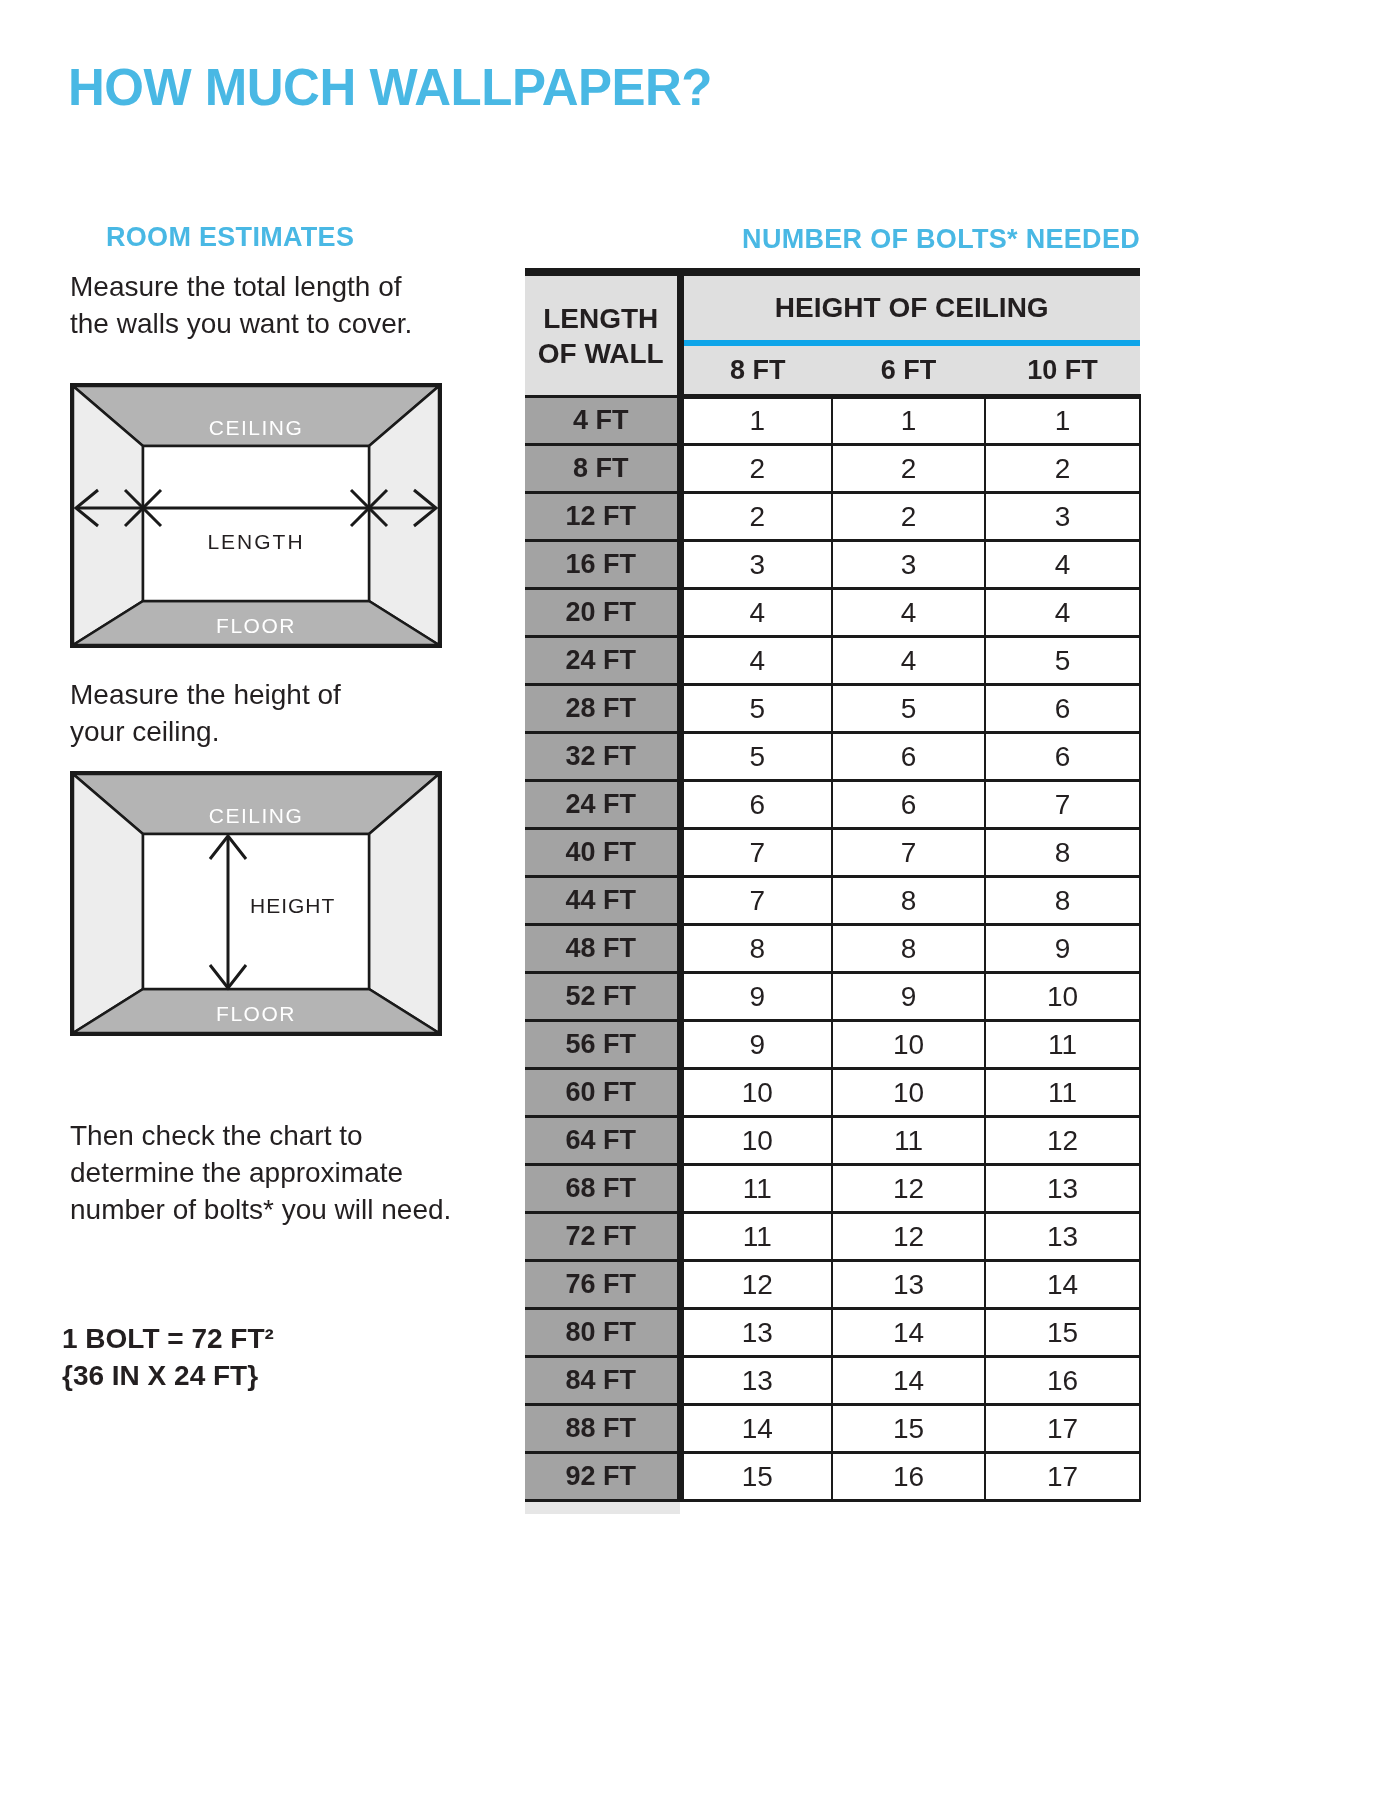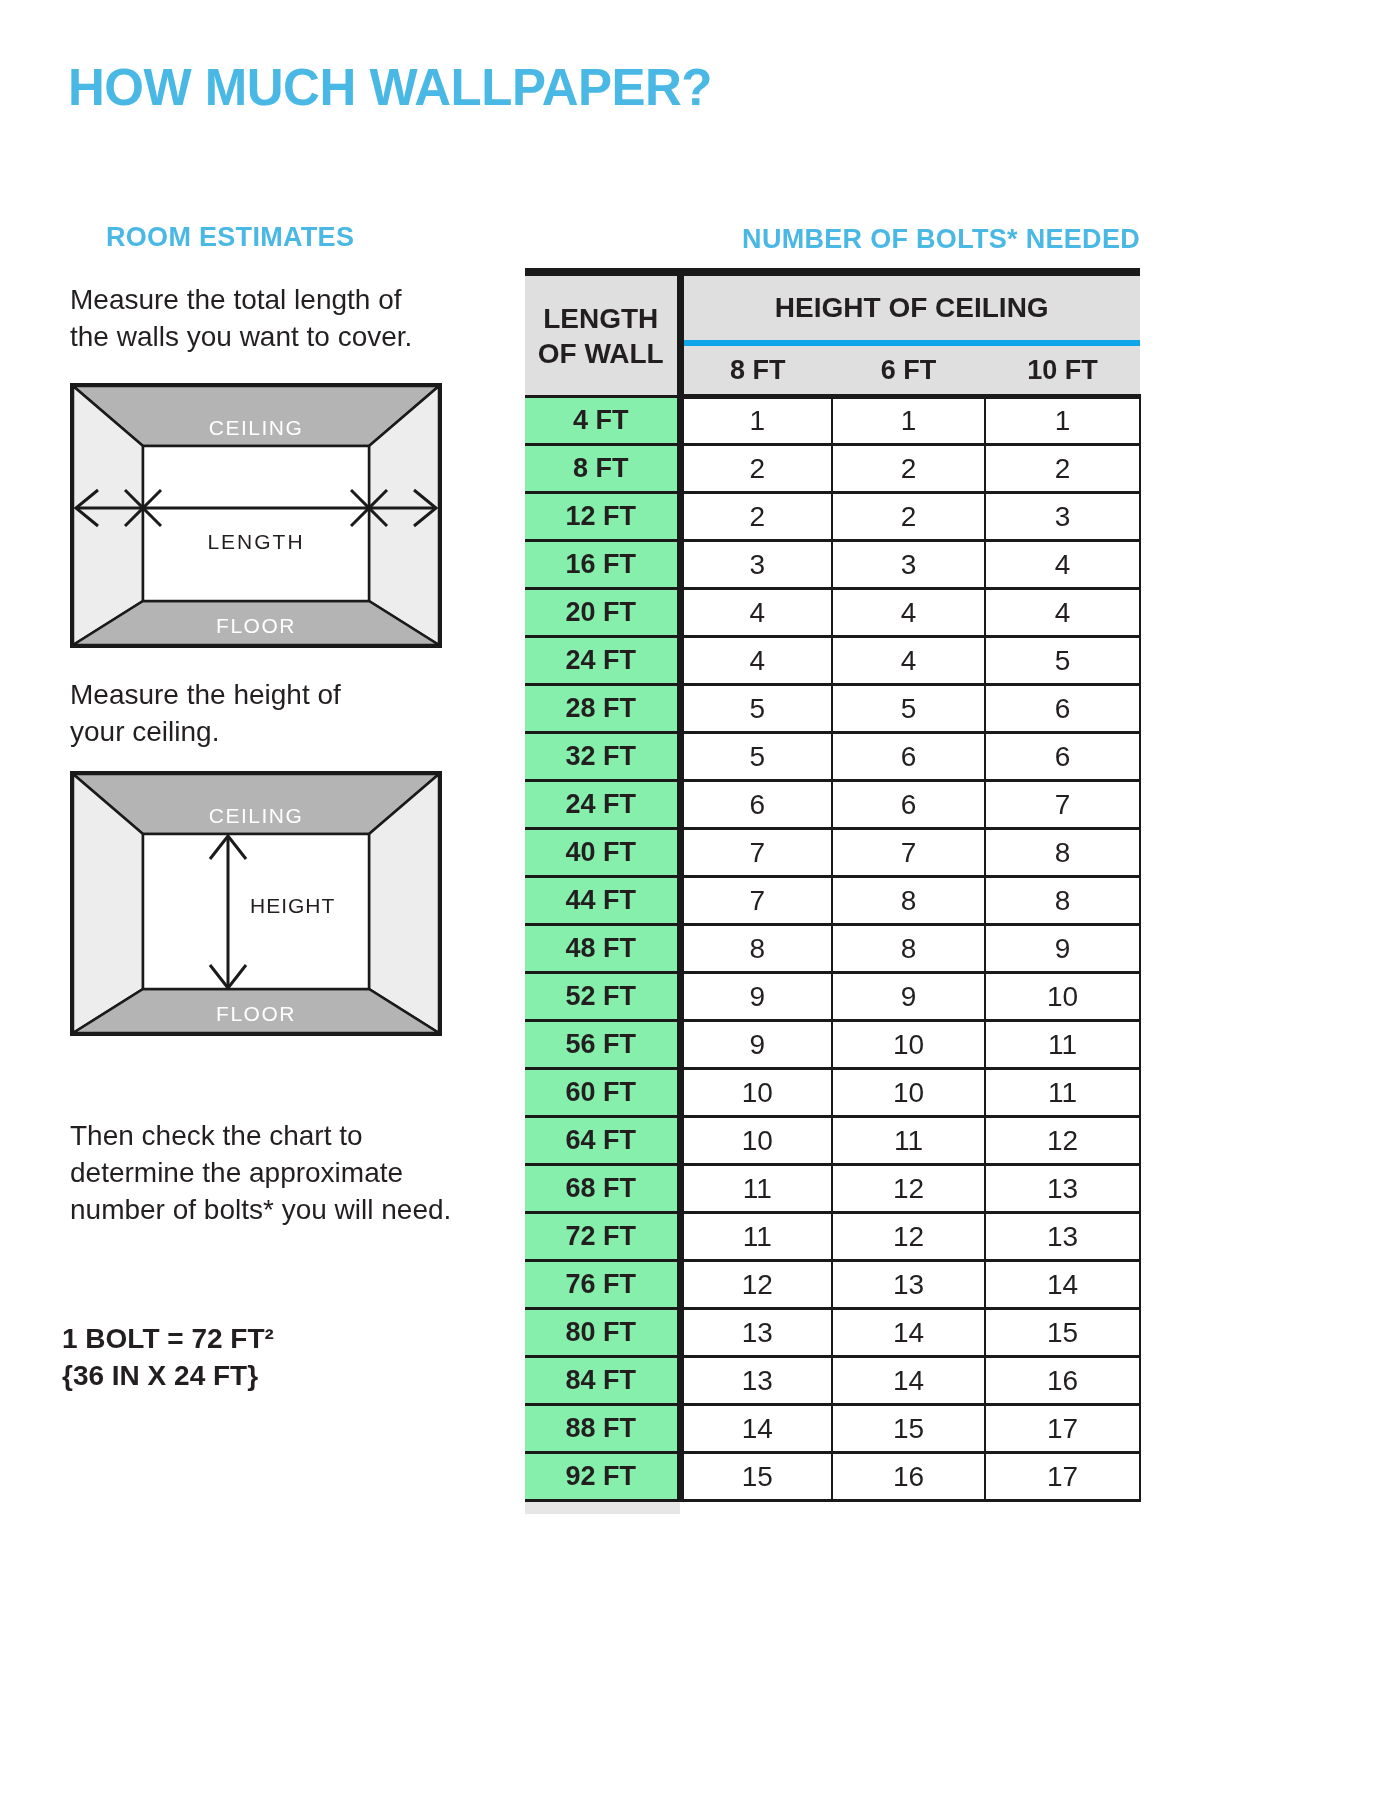--- a/index.html
+++ b/index.html
@@ -34,21 +34,21 @@
   }
   .bolts-table thead tr:first-child th { border-top:8px solid #1a1a1a; }
   .bolts-table thead th { background:#dfdfdf; }
   .th-wall {
     background:#dfdfdf; border-right:7px solid #1a1a1a;
     font-size:28px; font-weight:bold; line-height:1.25;
   }
   .th-group { border-bottom:6px solid #0ea5e9; font-size:28px; font-weight:bold; height:64px; }
   .th-sub { border-bottom:5px solid #1a1a1a; font-size:27px; font-weight:bold; height:48px; }
   .bolts-table tbody th {
-    background:#86efac; border-right:7px solid #1a1a1a; border-top:3px solid #1a1a1a;
+    background:#a3a3a3; border-right:7px solid #1a1a1a; border-top:3px solid #1a1a1a;
     font-size:27px; font-weight:bold; height:45px;
   }
   .bolts-table tbody td {
     background:#ffffff; border-top:3px solid #1a1a1a; border-left:2px solid #1a1a1a;
     font-size:28px; font-weight:normal;
   }
   .bolts-table tbody td:last-child { border-right:2px solid #1a1a1a; }
   .bolts-table tbody tr:last-child th,
   .bolts-table tbody tr:last-child td { border-bottom:3px solid #1a1a1a; }
   .table-foot-strip { width:155px; height:12px; background:#e6e6e6; }
@@ -59,21 +59,21 @@
 </style>
 </head>
 <body>
 
 <div class="page">
 
   <div class="abs page-title">HOW MUCH WALLPAPER?</div>
 
   <div class="abs section-heading" style="left:70px; top:222px;margin-left:36px;">ROOM ESTIMATES</div>
 
-  <div class="abs body-text" style="left:70px; top:281px;">Measure the total length of
+  <div class="abs body-text" style="left:70px; top:268px;">Measure the total length of
 the walls you want to cover.</div>
 
   <svg class="abs diagram-svg" style="left:70px; top:383px;" width="372" height="265" viewBox="0 0 372 265">
     <rect x="3" y="3" width="366" height="259" fill="#ffffff" stroke="#1a1a1a" stroke-width="6"></rect>
     <polygon points="3,3 369,3 299,63 73,63" fill="#b4b4b4" stroke="#1a1a1a" stroke-width="2.5"></polygon>
     <polygon points="3,3 73,63 73,218 3,262" fill="#ededed" stroke="#1a1a1a" stroke-width="2.5"></polygon>
     <polygon points="369,3 299,63 299,218 369,262" fill="#ededed" stroke="#1a1a1a" stroke-width="2.5"></polygon>
     <polygon points="3,262 73,218 299,218 369,262" fill="#b4b4b4" stroke="#1a1a1a" stroke-width="2.5"></polygon>
     <rect x="73" y="63" width="226" height="155" fill="#ffffff" stroke="#1a1a1a" stroke-width="2.5"></rect>
     <text x="186" y="52" text-anchor="middle" class="svg-room-label">CEILING</text>

